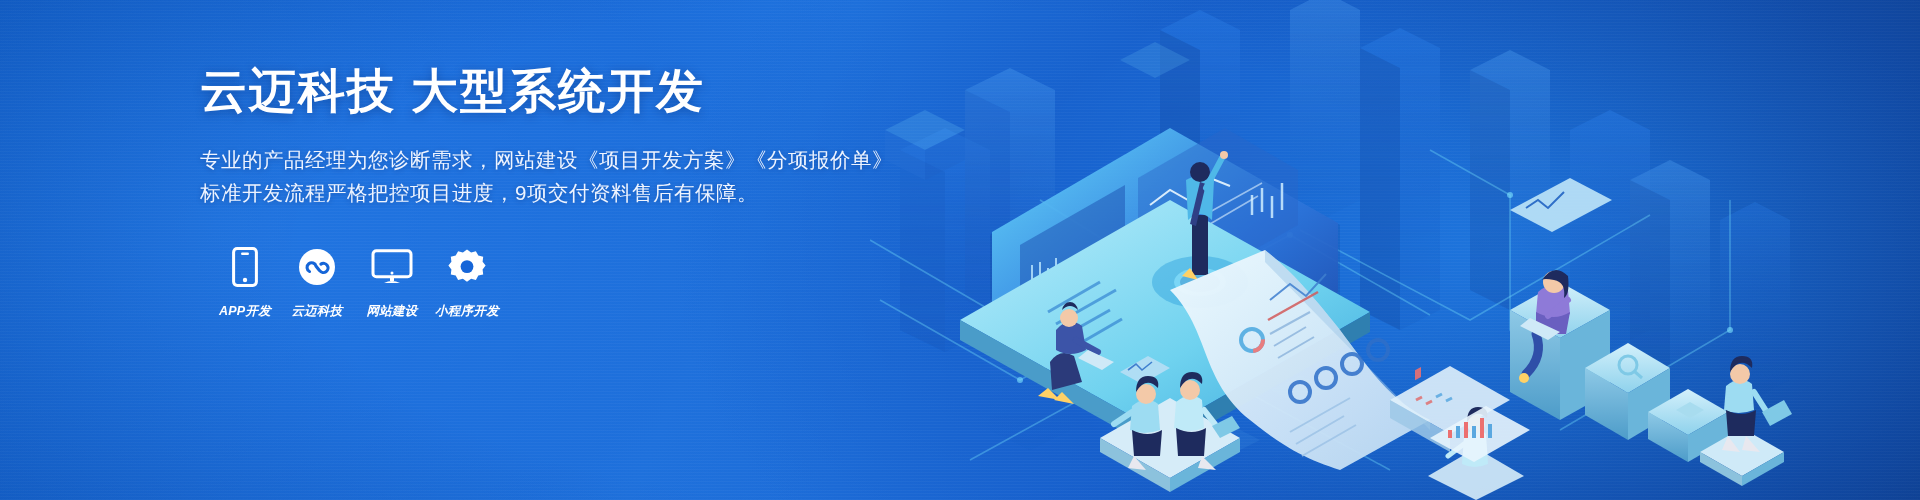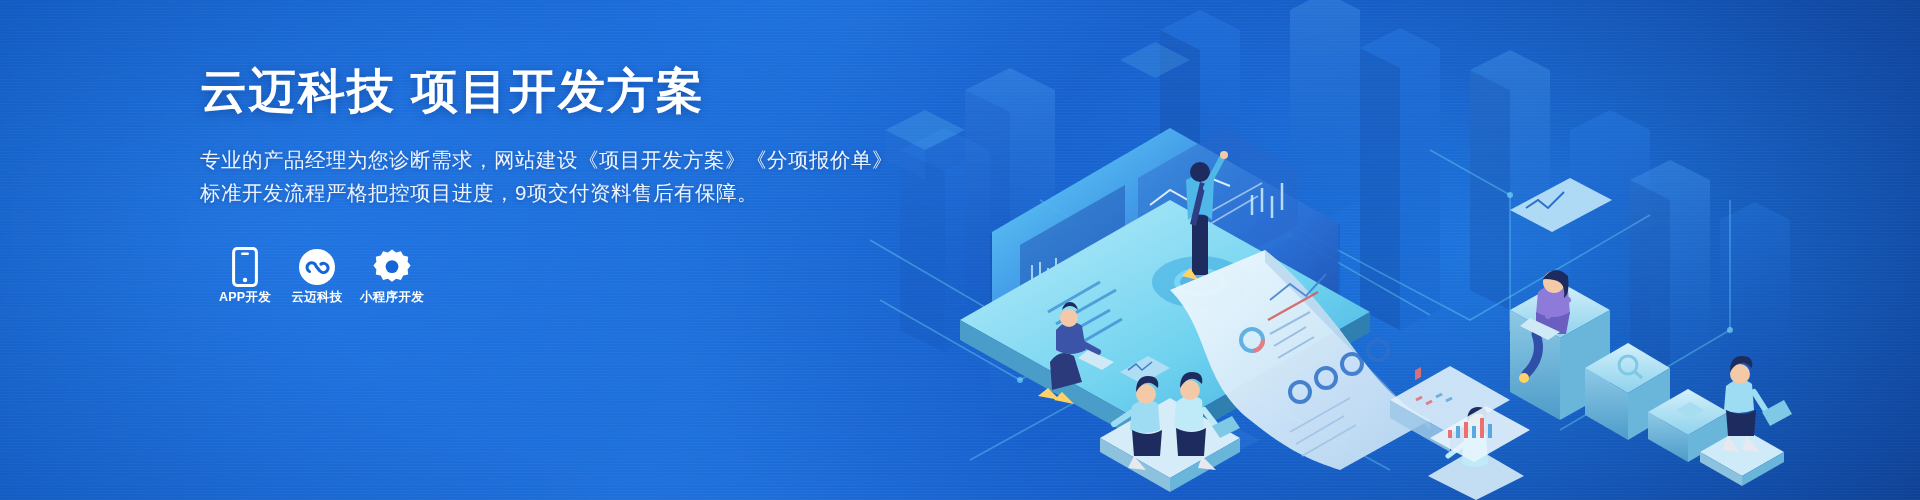--- a/index.html
+++ b/index.html
@@ -51,25 +51,27 @@
   }
 
   
   .services { display:flex; margin-top:36px; margin-left:10px; }
   .service { width:72px; text-align:center; margin-right:0px; }
   .service .ico {
     height:44px; display:flex; align-items:center; justify-content:center;
   }
   .service .ico svg { display:block; }
   .service .lbl {
+    margin-top:14px;
     color:#ffffff;
     font-size:12.5px;
     font-weight:bold;
     letter-spacing:0.3px;
     white-space:nowrap;
+    font-style:italic;
   }
   .service:nth-child(1) { width:70px; }
   .service:nth-child(2) { width:74px; }
   .service:nth-child(3) { width:76px; }
   .service:nth-child(4) { width:74px; }
   .service:nth-child(5) { width:80px; }
 
   
   .illus { position:absolute; right:0; top:0; width:1050px; height:500px; z-index:10; }
   .illus svg { display:block; width:1050px; height:500px; }
@@ -376,21 +378,21 @@
         </g>
       </g>
 
     </svg>
   </div>
 
   <div class="vignette"></div>
 
   <div class="content">
 
-    <h1 class="headline">云迈科技 项目开发方案</h1>
+    <h1 class="headline">云迈科技 大型系统开发</h1>
 
     <div class="subtitle">
       <div class="sub-line">专业的产品经理为您诊断需求，网站建设《项目开发方案》《分项报价单》</div>
       <div class="sub-line">标准开发流程严格把控项目进度，9项交付资料售后有保障。</div>
     </div>
 
     <div class="services">
 
       <div class="service">
         <div class="ico">
@@ -407,20 +409,31 @@
         <div class="ico">
           <svg width="38" height="38" viewBox="0 0 38 38">
             <circle cx="19" cy="19" r="18" fill="#ffffff"></circle>
             <path d="M11.5 23.5 a4.6 4.6 0 1 1 6.6 -5.2 q2 2.6 3.6 4.4 a4.6 4.6 0 1 0 1.2 -6.6" fill="none" stroke="#1565d8" stroke-width="3.1" stroke-linecap="round"></path>
           </svg>
         </div>
         <div class="lbl">云迈科技</div>
       </div>
 
 
+      <div class="service">
+        <div class="ico">
+          <svg width="42" height="36" viewBox="0 0 42 36">
+            <rect x="2" y="1.8" width="38" height="26" rx="3.4" ry="3.4" fill="none" stroke="#ffffff" stroke-width="3"></rect>
+            <circle cx="21" cy="24" r="1.5" fill="#ffffff"></circle>
+            <path d="M13 34 q8 -4 16 0 Z" fill="#ffffff"></path>
+            <rect x="19" y="28" width="4" height="4" fill="#ffffff"></rect>
+          </svg>
+        </div>
+        <div class="lbl">网站建设</div>
+      </div>
 
       <div class="service">
         <div class="ico">
           <svg width="38" height="38" viewBox="0 0 38 38">
             <path d="M19 1.5 l4.1 2.9 l4.8 -1.2 l2.4 4.4 l4.9 1.1 l-.6 5 l3.0 3.9 l-3.0 3.9 l.6 5 l-4.9 1.1 l-2.4 4.4 l-4.8 -1.2 l-4.1 2.9 l-4.1 -2.9 l-4.8 1.2 l-2.4 -4.4 l-4.9 -1.1 l.6 -5 l-3.0 -3.9 l3.0 -3.9 l-.6 -5 l4.9 -1.1 l2.4 -4.4 l4.8 1.2 Z" fill="#ffffff"></path>
             <circle cx="19" cy="18.6" r="6.4" fill="#1565d8"></circle>
           </svg>
         </div>
         <div class="lbl">小程序开发</div>
       </div>

